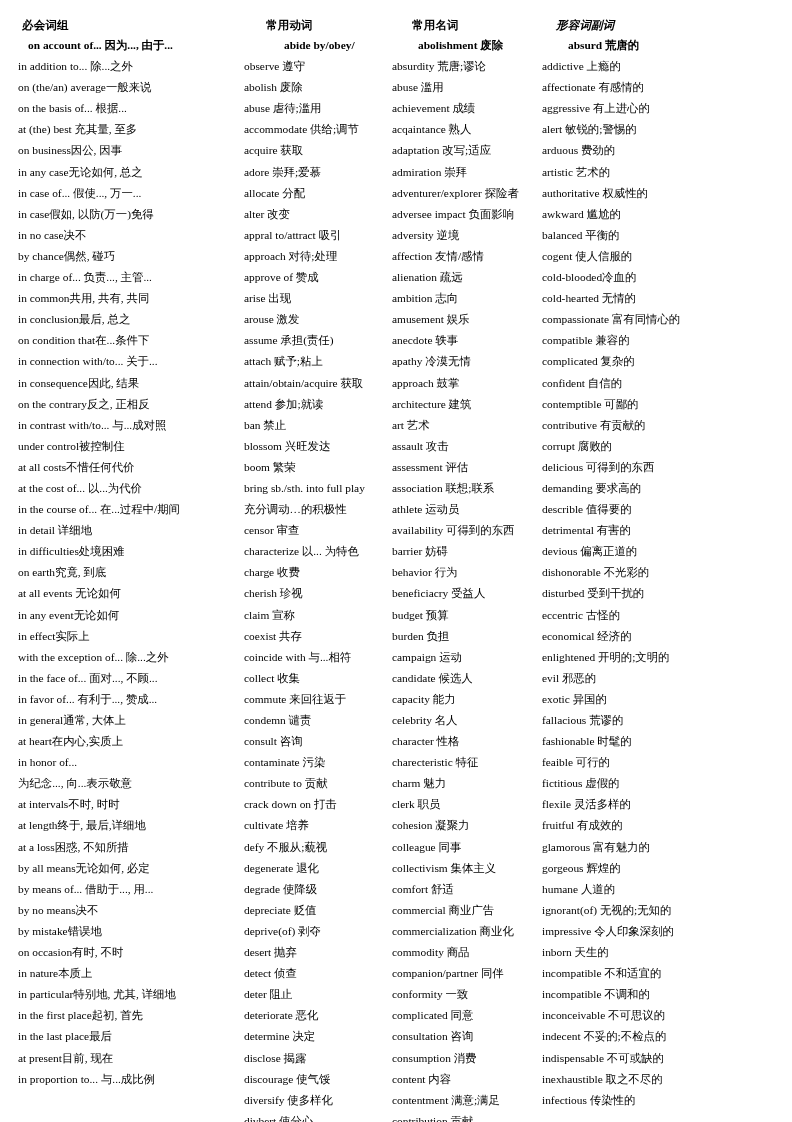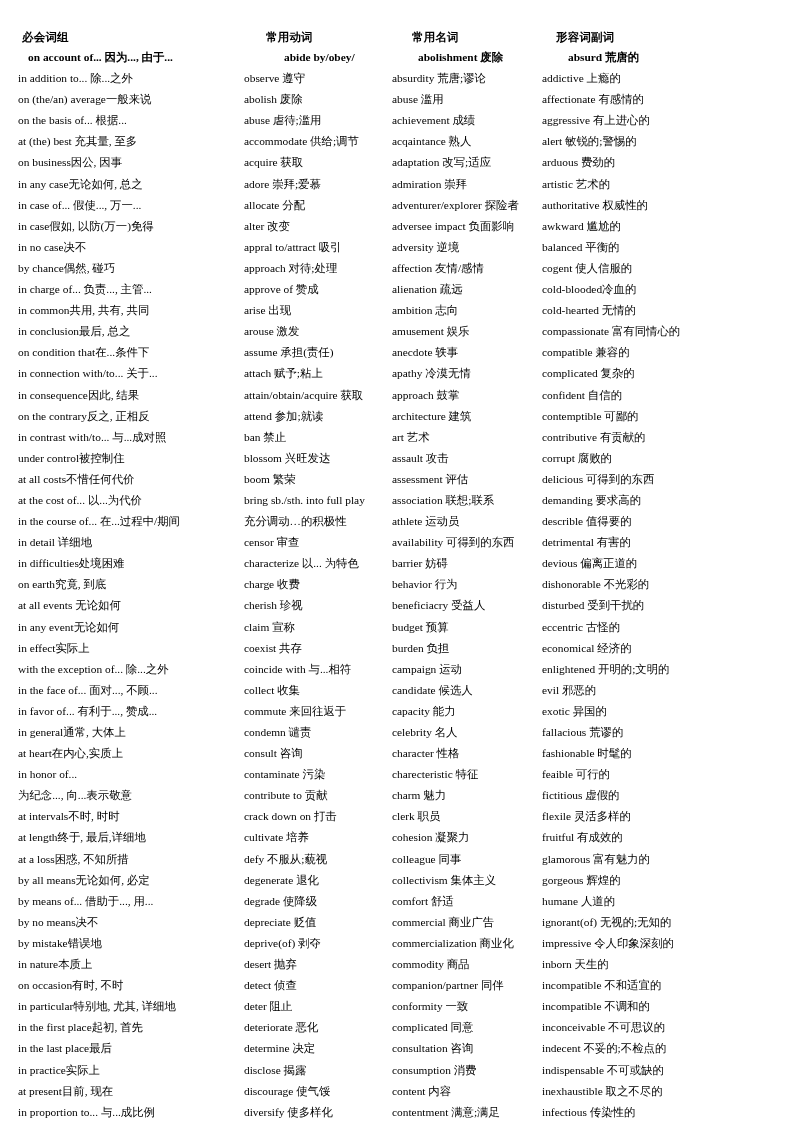--- a/index.html
+++ b/index.html
@@ -33,28 +33,28 @@
   }
   .col-1 { width: 236px; padding-left: 10px; }
   .col-2 { width: 148px; }
   .col-3 { width: 150px; }
   .col-4 { width: 240px; }
 
   .col-head {
     font-weight: bold;
     font-size: 11.5px;
     line-height: 15px;
-    margin: 12px 0 2px 0;
+    margin: 0 0 2px 0;
     white-space: nowrap;
     letter-spacing: 0.2px;
   }
   .col-1 .col-head { padding-left: 4px; }
   .col-2 .col-head { padding-left: 22px; }
   .col-3 .col-head { padding-left: 20px; }
-  .col-4 .col-head { padding-left: 14px; }
+  .col-4 .col-head { padding-left: 14px; font-style: italic; }
 
   ul.entries {
     list-style: none;
     margin: 0;
     padding: 0;
   }
   ul.entries li {
     font-size: 11.4px;
     line-height: 21.1px;
     height: 21.1px;
@@ -116,26 +116,25 @@
           <li>at heart在内心,实质上</li>
           <li>in honor of...</li>
           <li>为纪念..., 向...表示敬意</li>
           <li>at intervals不时, 时时</li>
           <li>at length终于, 最后,详细地</li>
           <li>at a loss困惑, 不知所措</li>
           <li>by all means无论如何, 必定</li>
           <li>by means of... 借助于..., 用...</li>
           <li>by no means决不</li>
           <li>by mistake错误地</li>
+          <li>on occasion有时, 不时</li>
           <li>in nature本质上</li>
-          <li>on occasion有时, 不时</li>
           <li>in particular特别地, 尤其, 详细地</li>
           <li>in the first place起初, 首先</li>
           <li>in the last place最后</li>
-          <li>in practice实际上</li>
           <li>at present目前, 现在</li>
           <li>in proportion to... 与...成比例</li>
         </ul>
     </div>
 
     <div class="col col-2">
       <div class="col-head">常用动词</div>
       <ul class="entries">
           <li class="lead">abide by/obey/</li>
           <li>observe  遵守</li>

